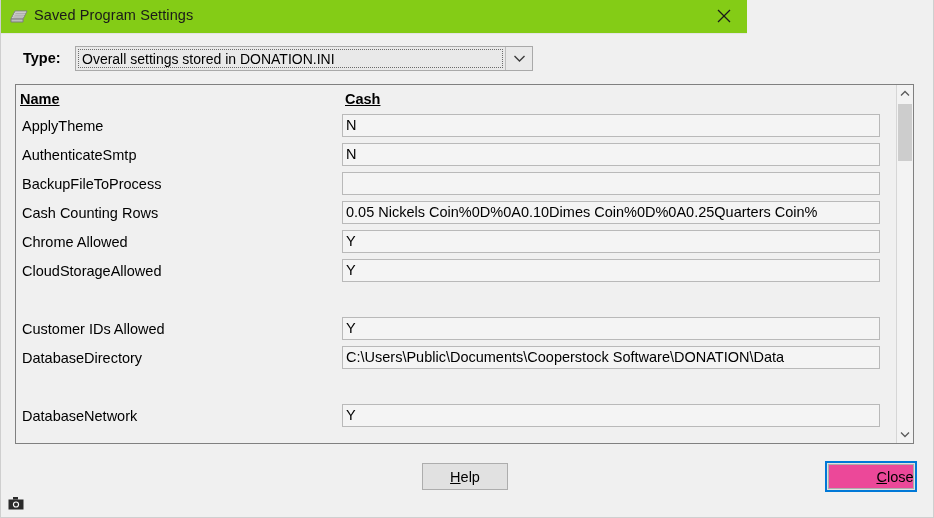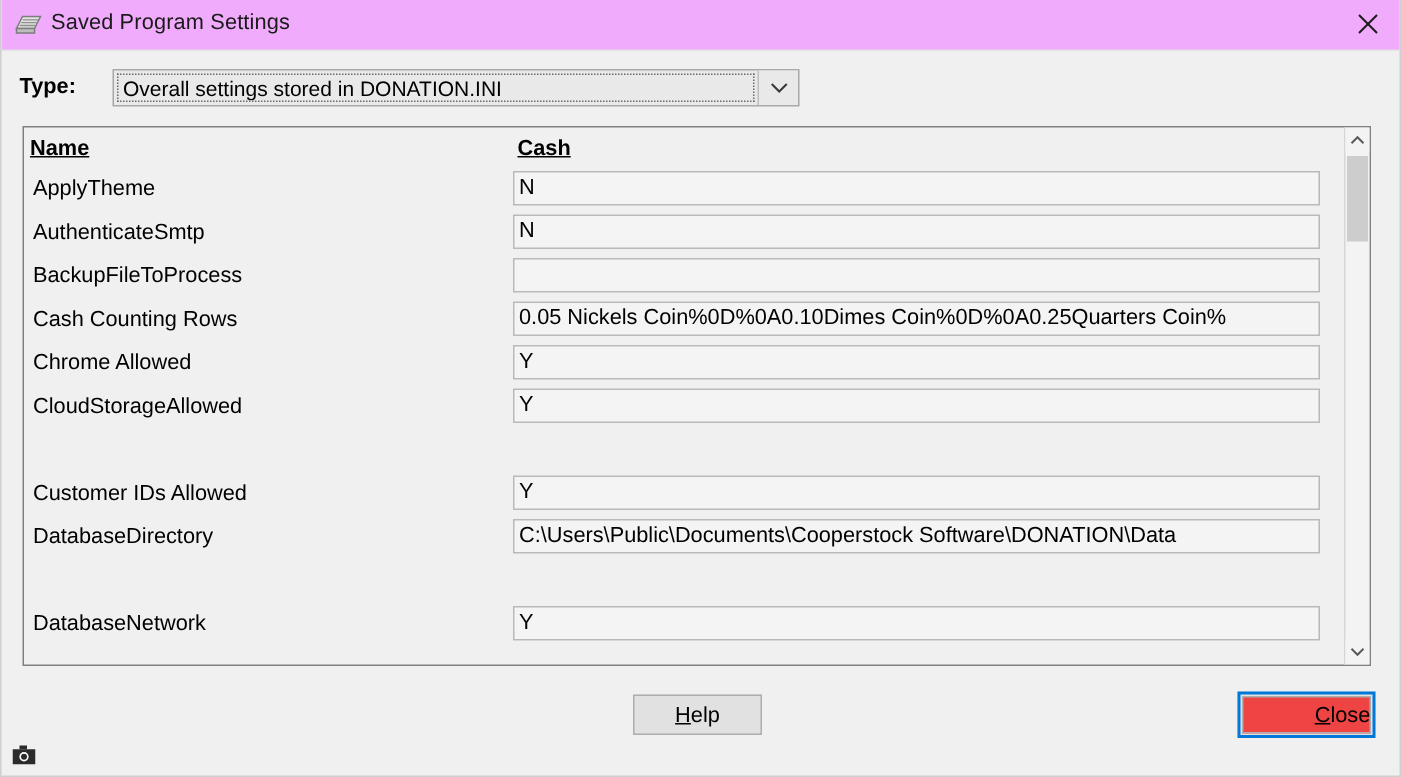--- a/index.html
+++ b/index.html
@@ -24,23 +24,23 @@
     border-left: 1px solid #cfcfcf;
     border-right: 1px solid #cfcfcf;
     border-bottom: 1px solid #cfcfcf;
     overflow: hidden;
   }
 
   
   .titlebar {
     position: absolute;
     left: 0; top: 0;
-    width: 934px;
+    width: 746px;
     height: 33px;
-    background: #f0abfc;
+    background: #84cc16;
     border-bottom: 1px solid #e4e4e4;
   }
   .title-icon {
     position: absolute;
     left: 9px; top: 8px;
     width: 18px; height: 17px;
   }
   .title-text {
     position: absolute;
     left: 33px; top: 7px;
@@ -56,21 +56,21 @@
     display: flex;
     align-items: center;
     justify-content: center;
     cursor: default;
   }
   .win-close svg { display: block; }
 
   
   .type-label {
     position: absolute;
-    left: 12px; top: 50px;
+    left: 22px; top: 50px;
     font-size: 14.5px;
     font-weight: bold;
     color: #000;
   }
   .combo {
     position: absolute;
     left: 74px; top: 46px;
     width: 458px; height: 25px;
     box-sizing: border-box;
     background: #e9e9e9;
@@ -209,21 +209,21 @@
     width: 92px; height: 31px;
     box-sizing: border-box;
     border: 2px solid #0078d7;
     background: #e1e1e1;
     padding: 1px;
   }
   .btn-close {
     position: relative;
     left: 0; top: 0;
     width: 100%; height: 100%;
-    background: #ef4444;
+    background: #ec4899;
     border: 1px solid #adadad;
     box-sizing: border-box;
     font-size: 14.5px;
     display: flex;
     align-items: center;
     justify-content: center;
     cursor: default;
     padding-left: 48px;
   }
 

